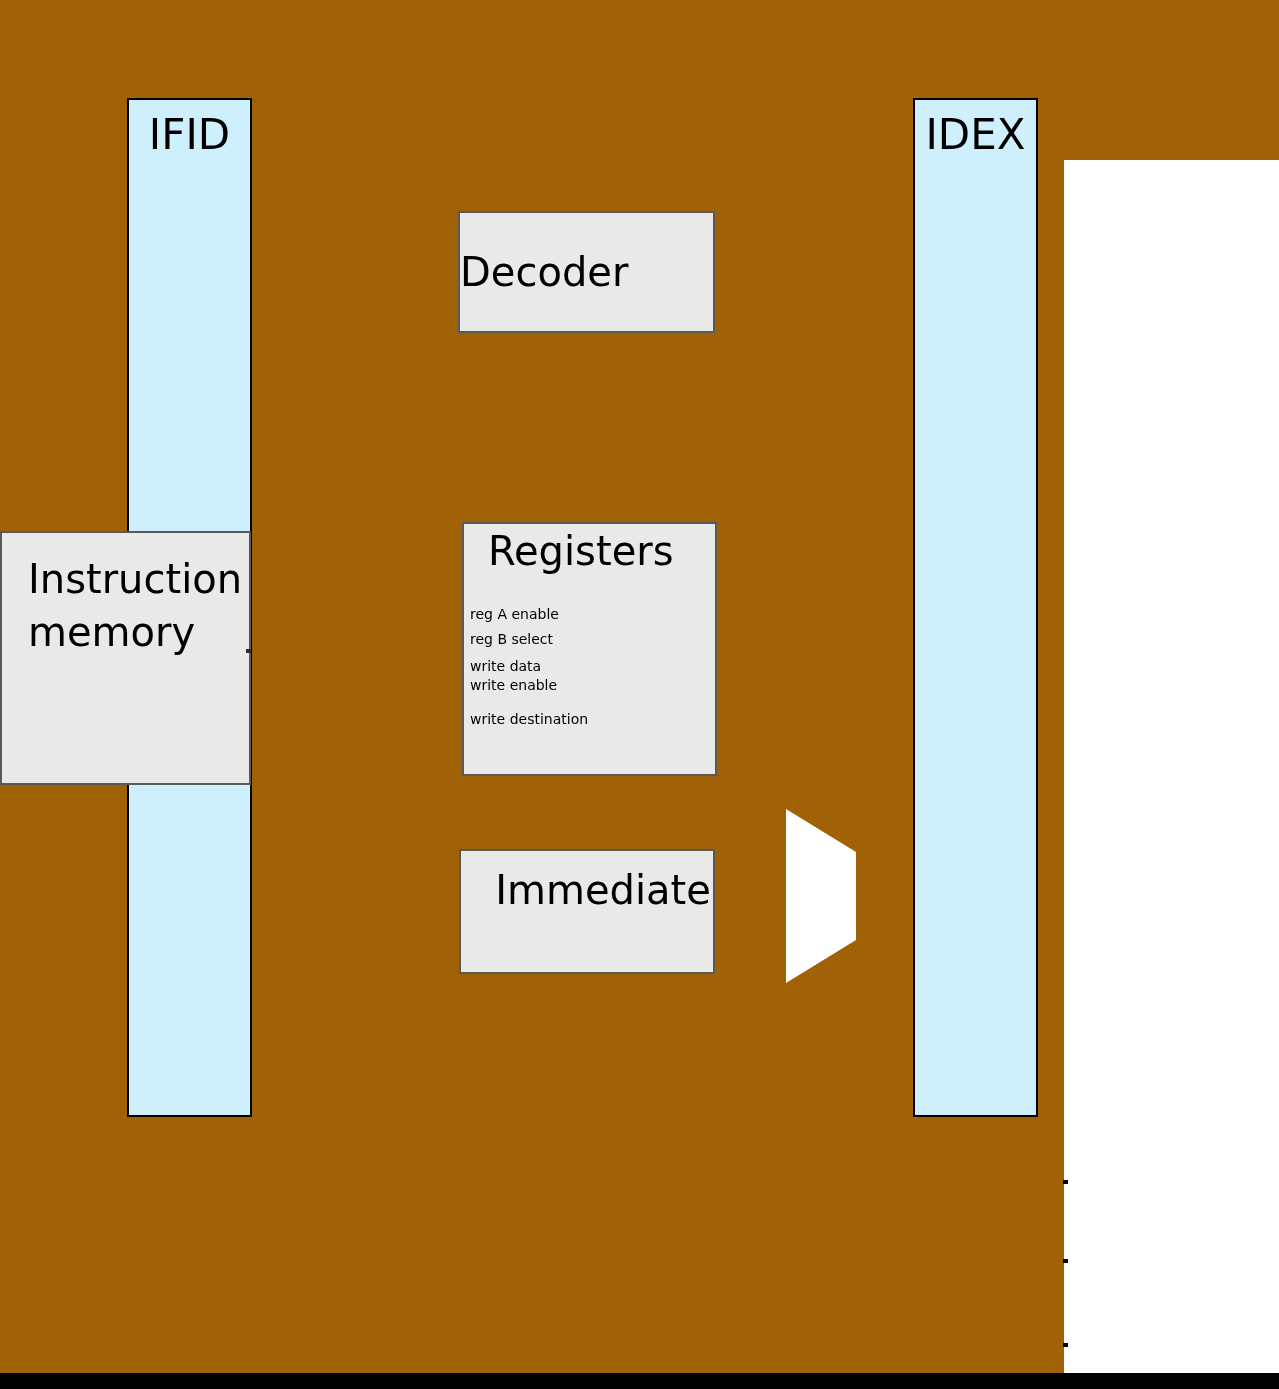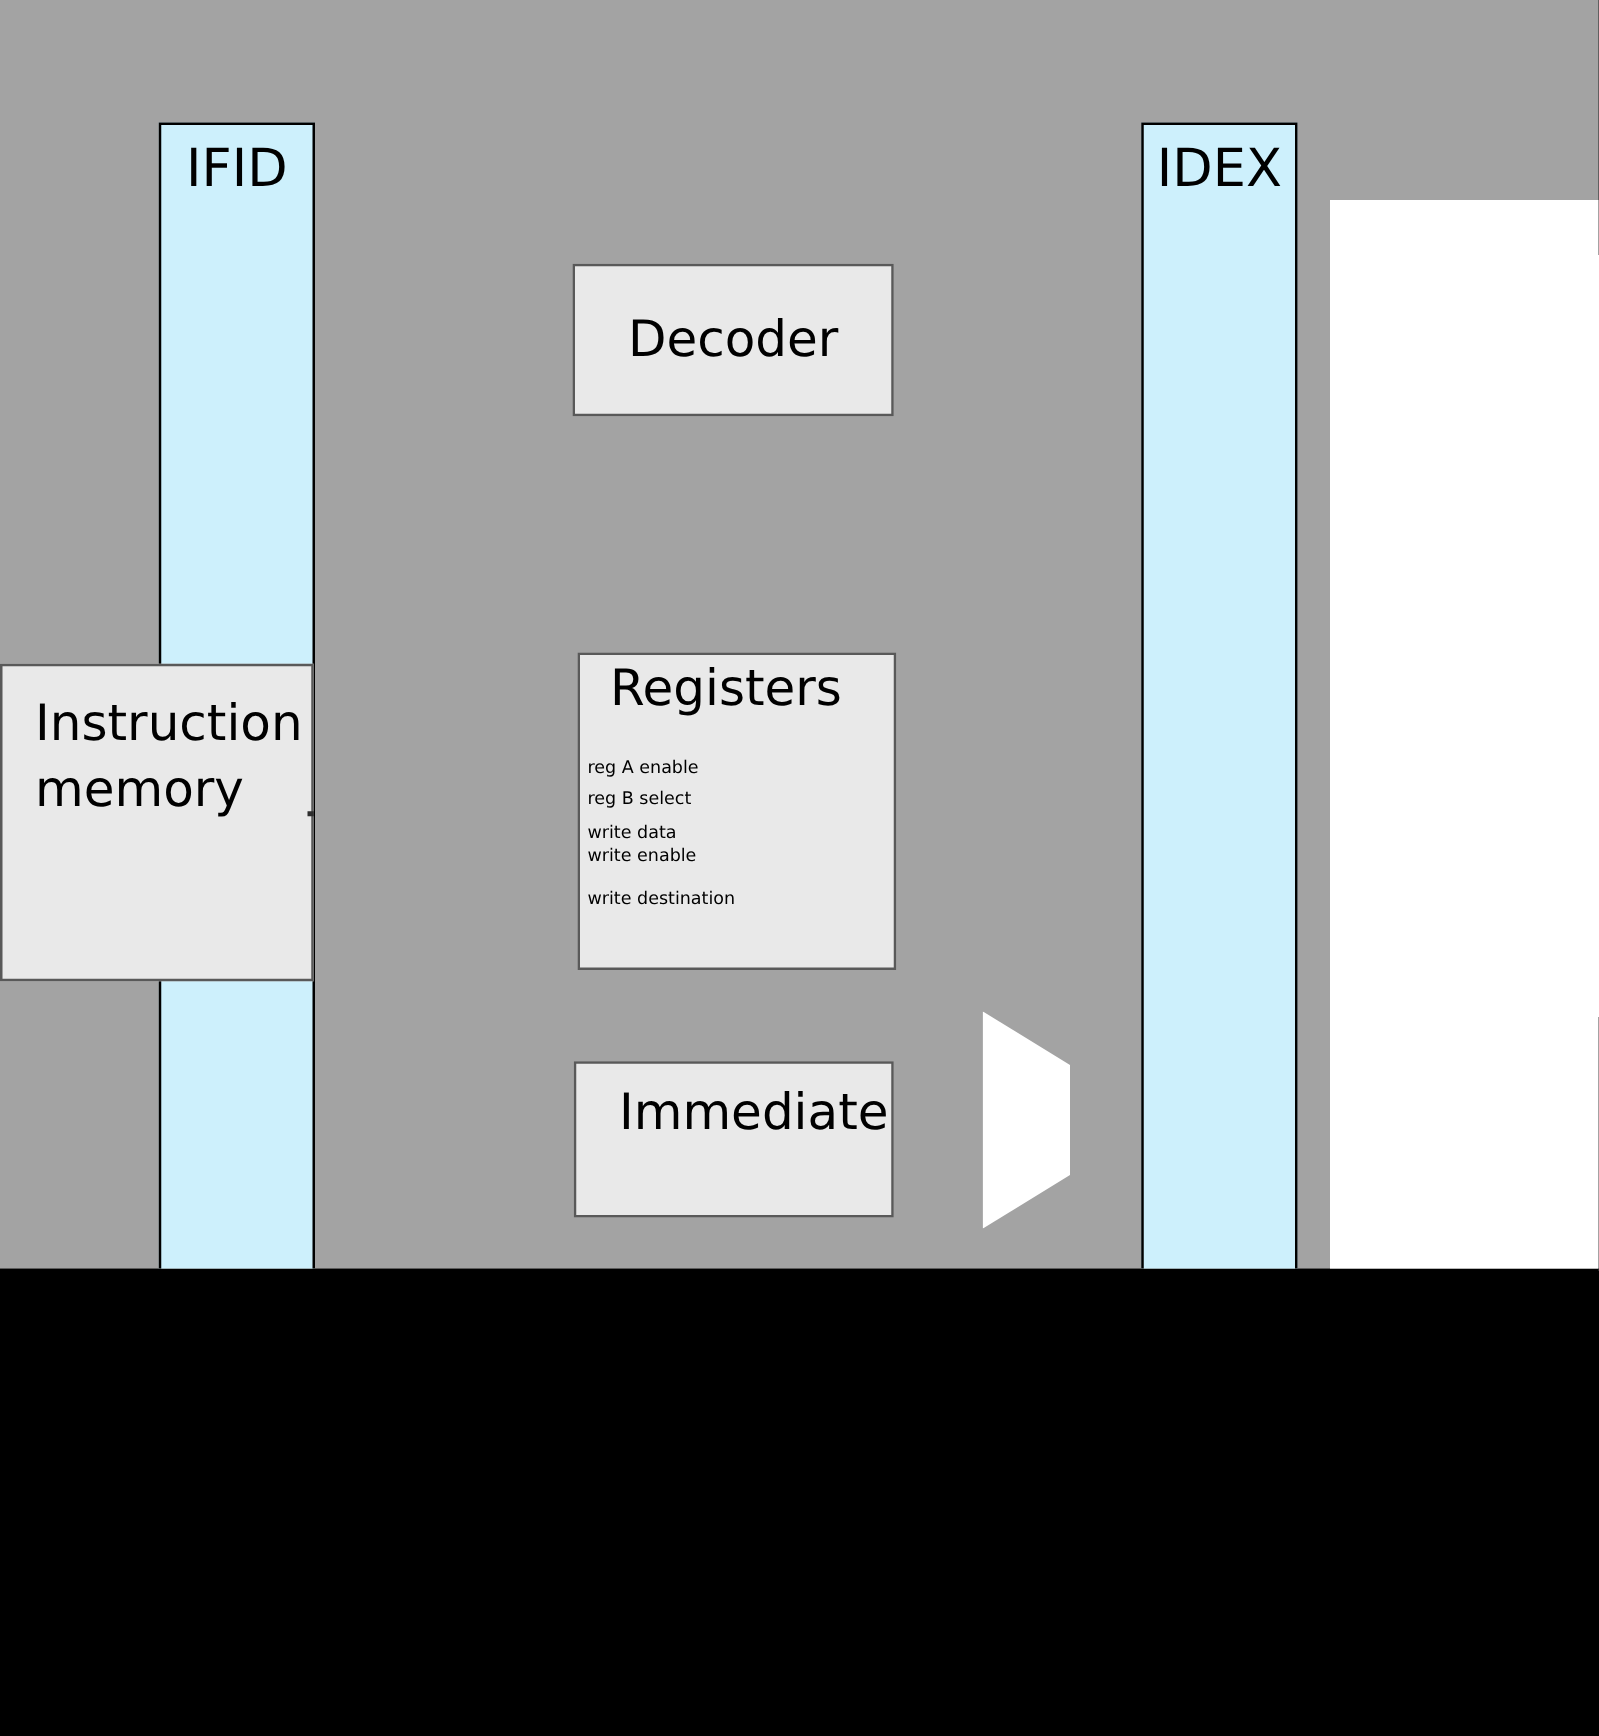--- a/index.html
+++ b/index.html
@@ -1,17 +1,17 @@
 <!DOCTYPE html>
 <html><head>
 <meta charset="utf-8">
 <style>
   html,body{margin:0;padding:0;background:#000;}
   .canvas{
-    position:relative;width:1279px;height:1015px;background:#a3a3a3;overflow:hidden;
+    position:relative;width:1279px;height:1373px;background:#a16207;overflow:hidden;
     font-family:"DejaVu Sans","Liberation Sans",sans-serif;color:#000;
   }
   .canvas *{box-sizing:border-box;}
   
   .pipe-bar{
     position:absolute;top:98px;height:1019px;width:125px;
     background:#cdf0fc;border:2px solid #000;z-index:1;
     text-align:center;
   }
   .pipe-bar .bar-label{
@@ -25,21 +25,21 @@
     background:#fff;z-index:0;
   }
   
   .block{
     position:absolute;background:#e9e9e9;border:2px solid #595959;z-index:2;
   }
   .block-imem{left:0;top:531px;width:251px;height:254px;padding:20px 10px 0 26px;}
   .block-imem .block-label{font-size:40px;line-height:1.32;}
   .block-decoder{
     left:458px;top:211px;width:257px;height:122px;
-    display:flex;align-items:center;justify-content:center;
+    display:flex;align-items:center;justify-content:flex-start;
   }
   .block-decoder .block-label{font-size:40px;}
   .block-registers{left:462px;top:522px;width:255px;height:254px;}
   .block-registers .block-title{
     position:absolute;left:24px;top:4px;font-size:40px;line-height:1.15;
   }
   .port-label{position:absolute;left:6px;font-size:14px;line-height:14px;white-space:nowrap;}
   .block-registers .port-label{left:6px;}
   .block-immediate{
     left:459px;top:849px;width:256px;height:125px;

